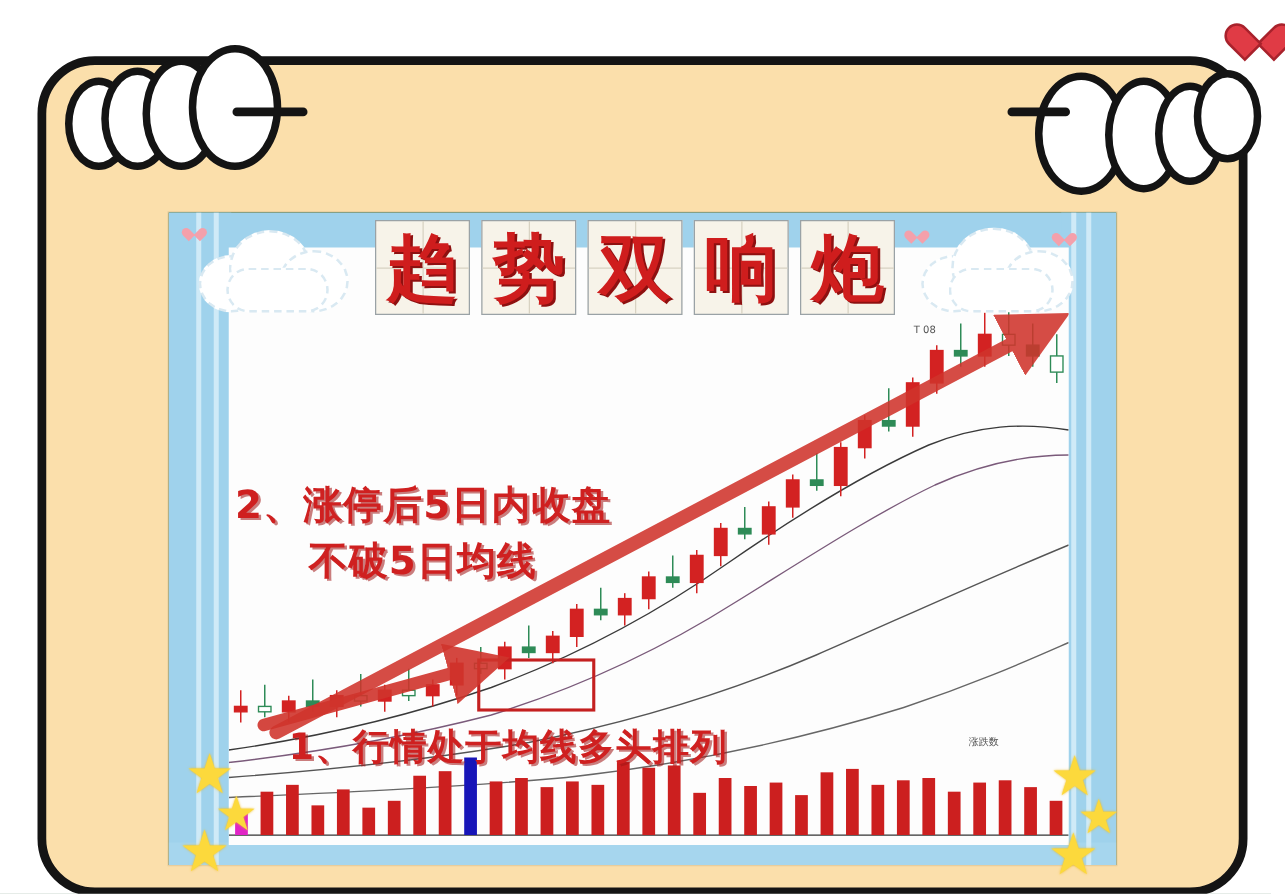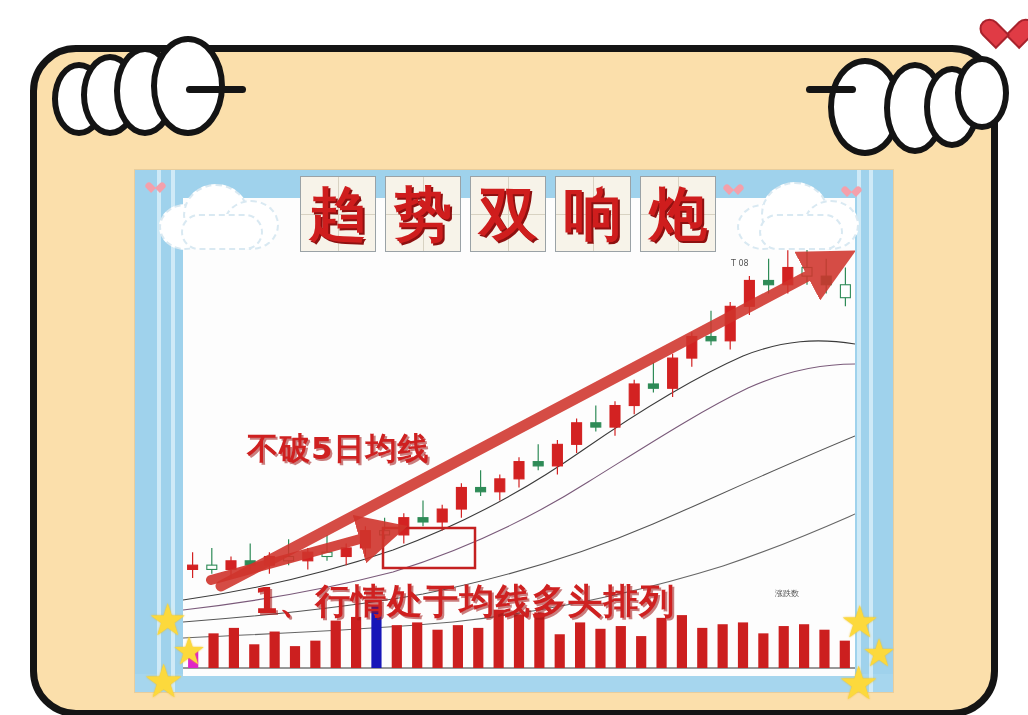--- a/index.html
+++ b/index.html
@@ -88,21 +88,21 @@
   
   .ann{
     position:absolute;z-index:32;color:#cf2020;font-weight:700;
     text-shadow:2px 2px 0 rgba(160,20,20,.55);
     letter-spacing:1px;white-space:nowrap;
     font-family:"DejaVu Sans","Liberation Sans",sans-serif;
   }
   #ann2a{left:188px;top:383px;font-size:31px;}
   #ann2b{left:247px;top:428px;font-size:31px;text-align:right;}
   #ann3{left:447px;top:518px;font-size:28px;}
-  #ann1{left:254px;top:578px;font-size:35px;}
+  #ann1{left:231px;top:578px;font-size:29px;}
 
   
   .star{
     position:absolute;z-index:34;color:#fcd93c;font-size:44px;line-height:1;
     text-shadow:0 0 2px #f0bb18;
   }
 
   
   svg.chart{position:absolute;left:0;top:0;}
   .tinytxt{font-size:8px;fill:#555;font-family:"DejaVu Sans",sans-serif;}
@@ -307,20 +307,21 @@
         <span class="ti-ch">双</span>
       </div>
     <div class="ti-cell">
         <span class="ti-ch">响</span>
       </div>
     <div class="ti-cell">
         <span class="ti-ch">炮</span>
       </div>
   </div>
 
+  <div class="ann" id="ann2a">2、涨停后5日内收盘</div>
   <div class="ann" id="ann2b">不破5日均线</div>
   <div class="ann" id="ann1">1、行情处于均线多头排列</div>
 
   <div class="star" style="left:148px;top:598px;">★</div>
   <div class="star" style="left:172px;top:632px;font-size:38px;">★</div>
   <div class="star" style="left:143px;top:658px;font-size:46px;">★</div>
   <div class="star" style="left:840px;top:600px;font-size:44px;">★</div>
   <div class="star" style="left:862px;top:634px;font-size:38px;">★</div>
   <div class="star" style="left:838px;top:660px;font-size:46px;">★</div>
 

